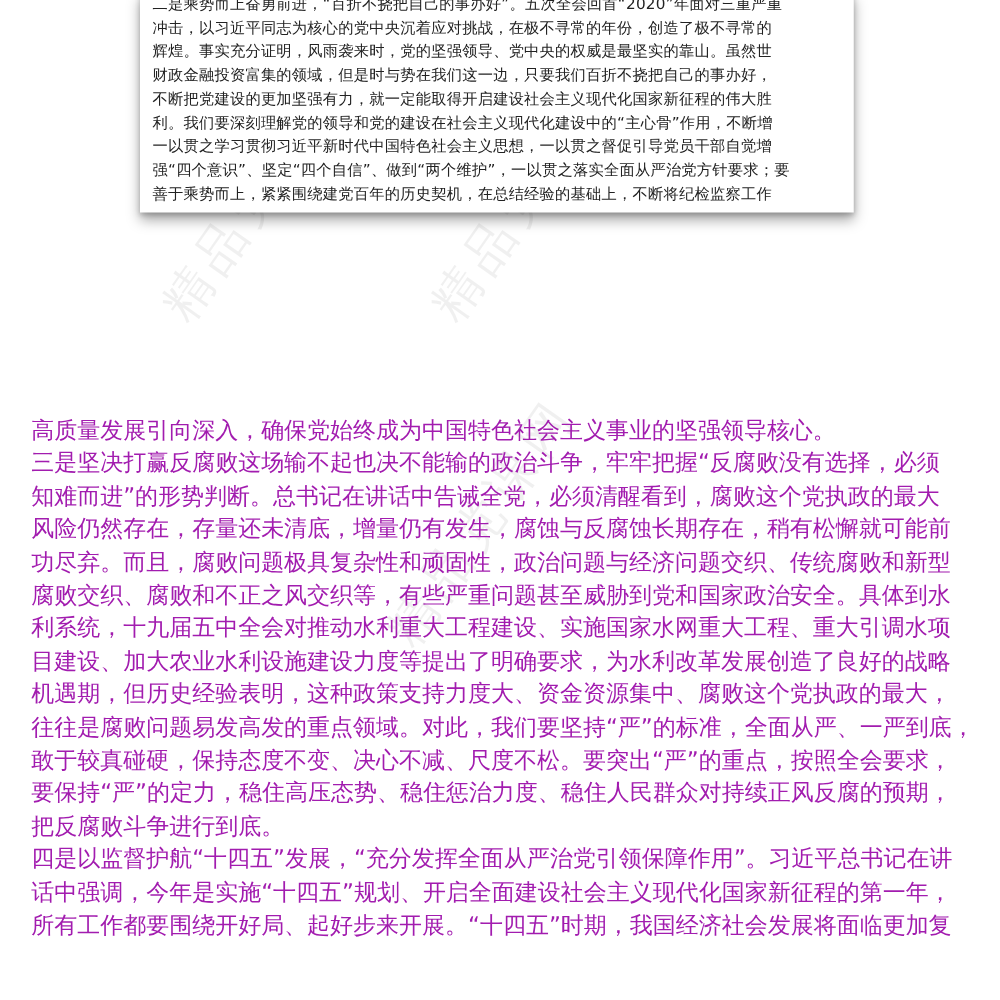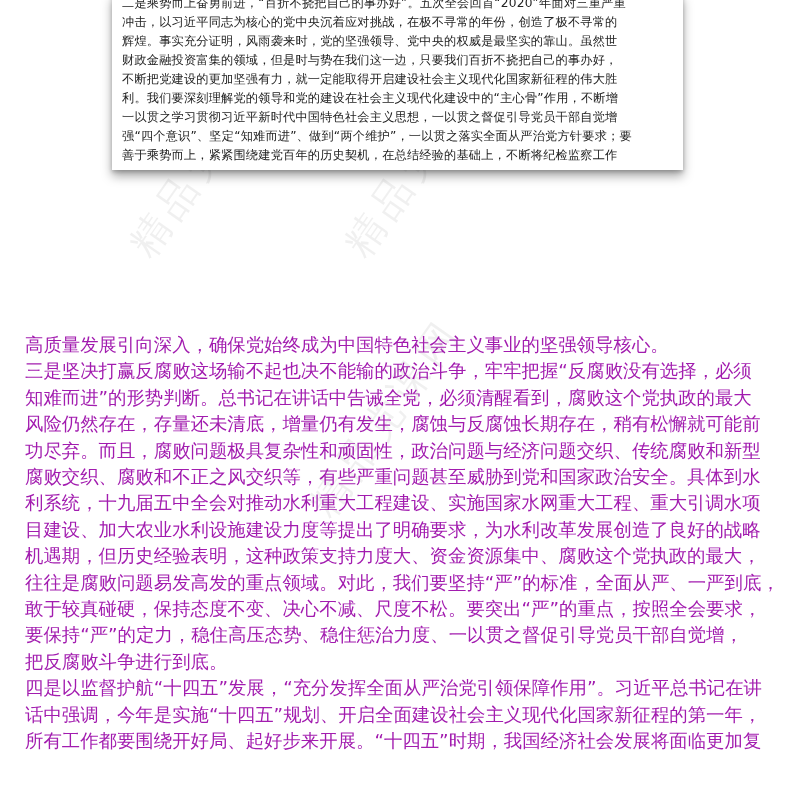--- a/index.html
+++ b/index.html
@@ -71,35 +71,35 @@
 
 <div class="card">
   <div class="card-text">
     <span class="card-line">二是乘势而上奋勇前进，“百折不挠把自己的事办好”。五次全会回首“2020”年面对三重严重</span>
     <span class="card-line">冲击，以习近平同志为核心的党中央沉着应对挑战，在极不寻常的年份，创造了极不寻常的</span>
     <span class="card-line">辉煌。事实充分证明，风雨袭来时，党的坚强领导、党中央的权威是最坚实的靠山。虽然世</span>
     <span class="card-line">财政金融投资富集的领域，但是时与势在我们这一边，只要我们百折不挠把自己的事办好，</span>
     <span class="card-line">不断把党建设的更加坚强有力，就一定能取得开启建设社会主义现代化国家新征程的伟大胜</span>
     <span class="card-line">利。我们要深刻理解党的领导和党的建设在社会主义现代化建设中的“主心骨”作用，不断增</span>
     <span class="card-line">一以贯之学习贯彻习近平新时代中国特色社会主义思想，一以贯之督促引导党员干部自觉增</span>
-    <span class="card-line">强“四个意识”、坚定“知难而进”、做到“两个维护”，一以贯之落实全面从严治党方针要求；要</span>
+    <span class="card-line">强“四个意识”、坚定“四个自信”、做到“两个维护”，一以贯之落实全面从严治党方针要求；要</span>
     <span class="card-line">善于乘势而上，紧紧围绕建党百年的历史契机，在总结经验的基础上，不断将纪检监察工作</span>
   </div>
 </div>
 
 <div class="main">
   <span class="main-line">高质量发展引向深入，确保党始终成为中国特色社会主义事业的坚强领导核心。</span>
   <span class="main-line">三是坚决打赢反腐败这场输不起也决不能输的政治斗争，牢牢把握“反腐败没有选择，必须</span>
   <span class="main-line">知难而进”的形势判断。总书记在讲话中告诫全党，必须清醒看到，腐败这个党执政的最大</span>
   <span class="main-line">风险仍然存在，存量还未清底，增量仍有发生，腐蚀与反腐蚀长期存在，稍有松懈就可能前</span>
   <span class="main-line">功尽弃。而且，腐败问题极具复杂性和顽固性，政治问题与经济问题交织、传统腐败和新型</span>
   <span class="main-line">腐败交织、腐败和不正之风交织等，有些严重问题甚至威胁到党和国家政治安全。具体到水</span>
   <span class="main-line">利系统，十九届五中全会对推动水利重大工程建设、实施国家水网重大工程、重大引调水项</span>
   <span class="main-line">目建设、加大农业水利设施建设力度等提出了明确要求，为水利改革发展创造了良好的战略</span>
   <span class="main-line">机遇期，但历史经验表明，这种政策支持力度大、资金资源集中、腐败这个党执政的最大，</span>
   <span class="main-line">往往是腐败问题易发高发的重点领域。对此，我们要坚持“严”的标准，全面从严、一严到底，</span>
   <span class="main-line">敢于较真碰硬，保持态度不变、决心不减、尺度不松。要突出“严”的重点，按照全会要求，</span>
-  <span class="main-line">要保持“严”的定力，稳住高压态势、稳住惩治力度、一以贯之督促引导党员干部自觉增，</span>
+  <span class="main-line">要保持“严”的定力，稳住高压态势、稳住惩治力度、稳住人民群众对持续正风反腐的预期，</span>
   <span class="main-line">把反腐败斗争进行到底。</span>
   <span class="main-line">四是以监督护航“十四五”发展，“充分发挥全面从严治党引领保障作用”。习近平总书记在讲</span>
   <span class="main-line">话中强调，今年是实施“十四五”规划、开启全面建设社会主义现代化国家新征程的第一年，</span>
   <span class="main-line">所有工作都要围绕开好局、起好步来开展。“十四五”时期，我国经济社会发展将面临更加复</span>
 </div>
 
 </body></html>

